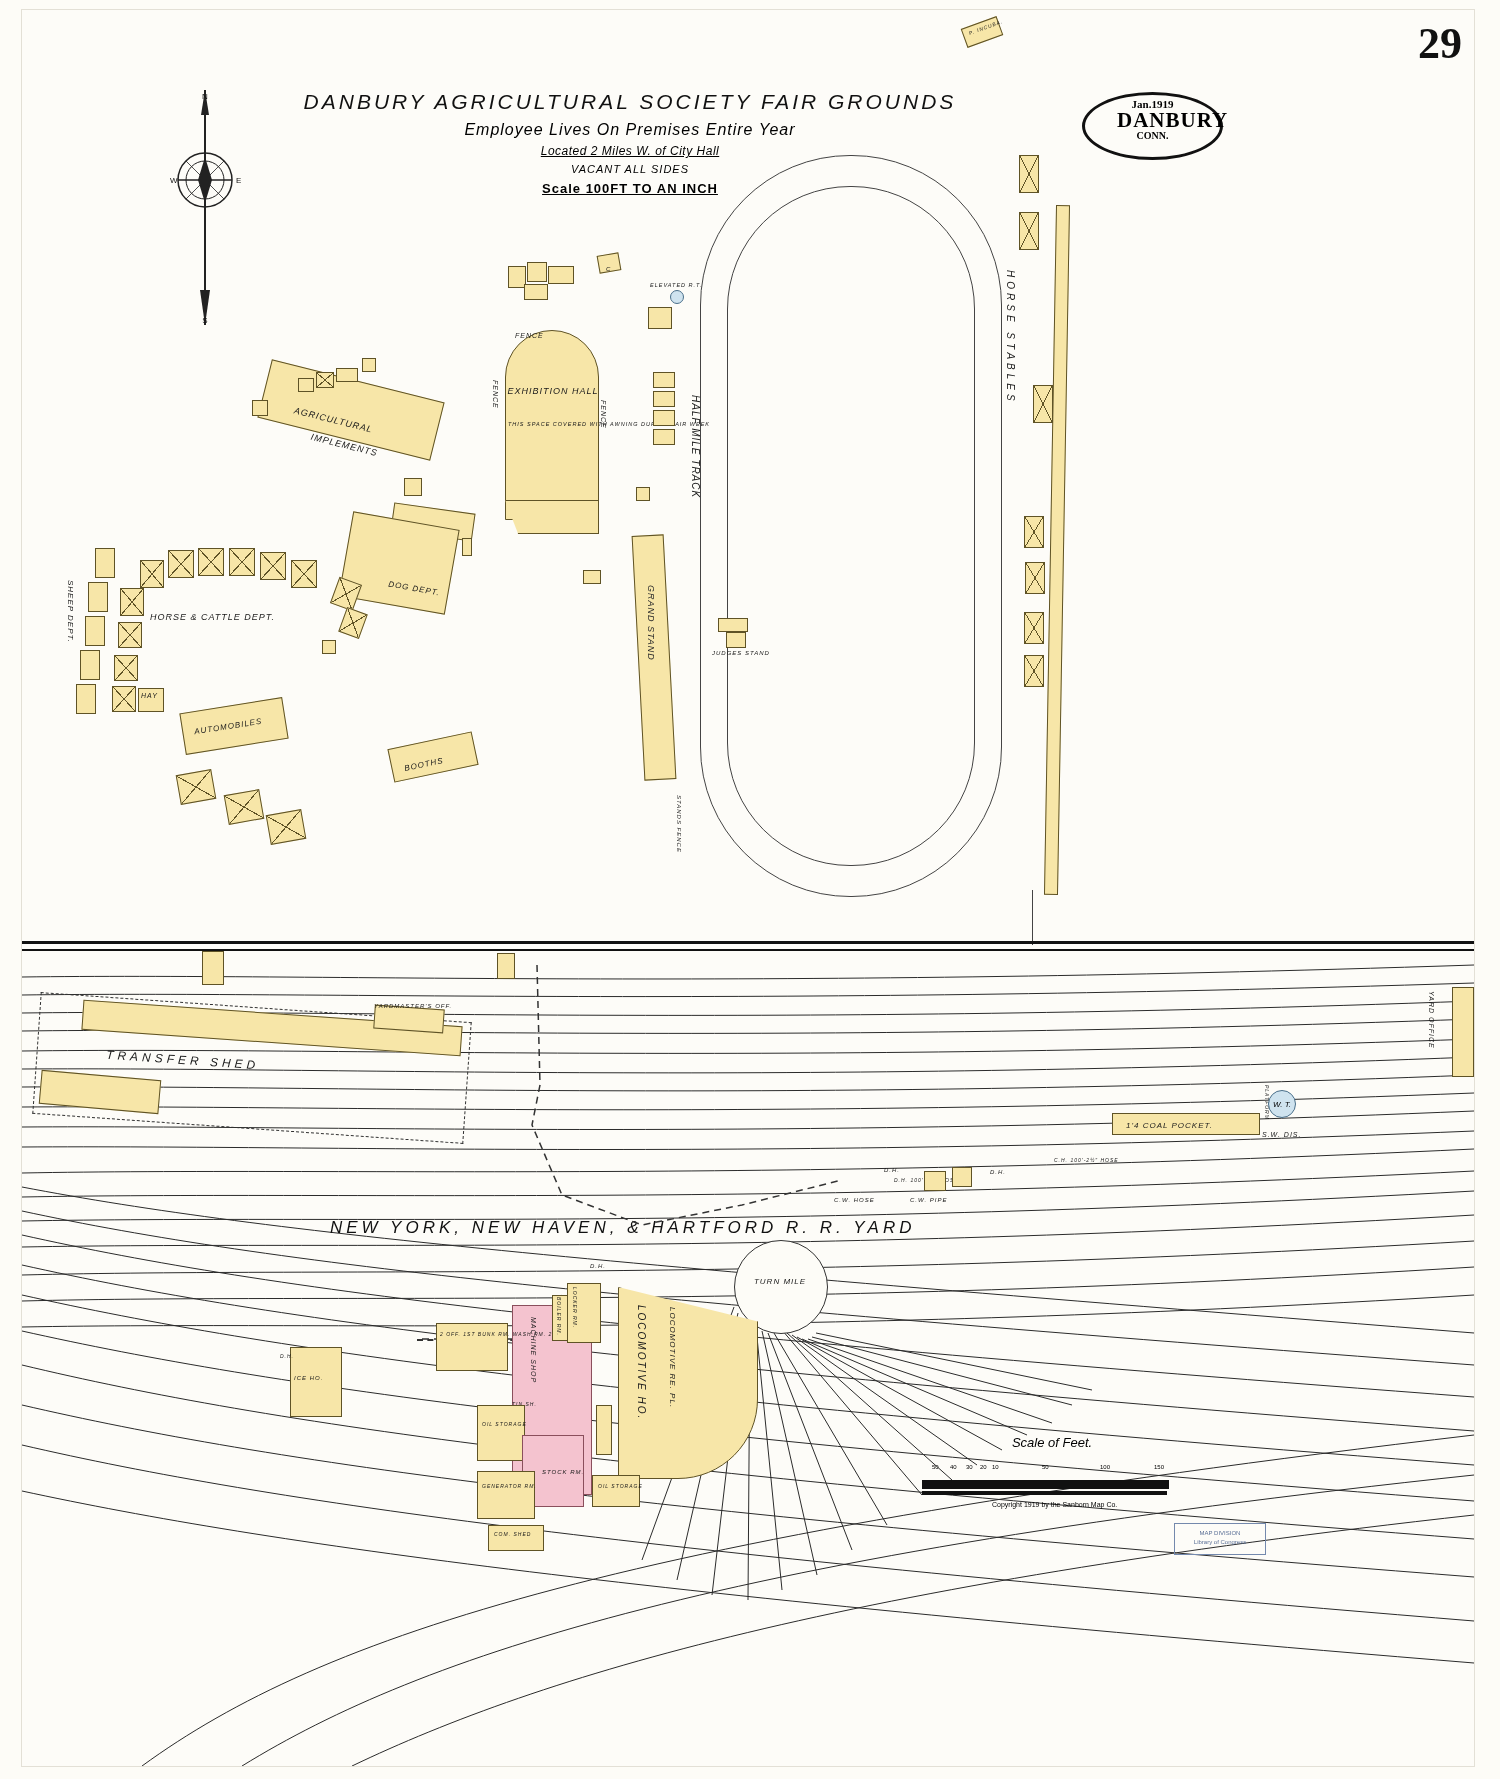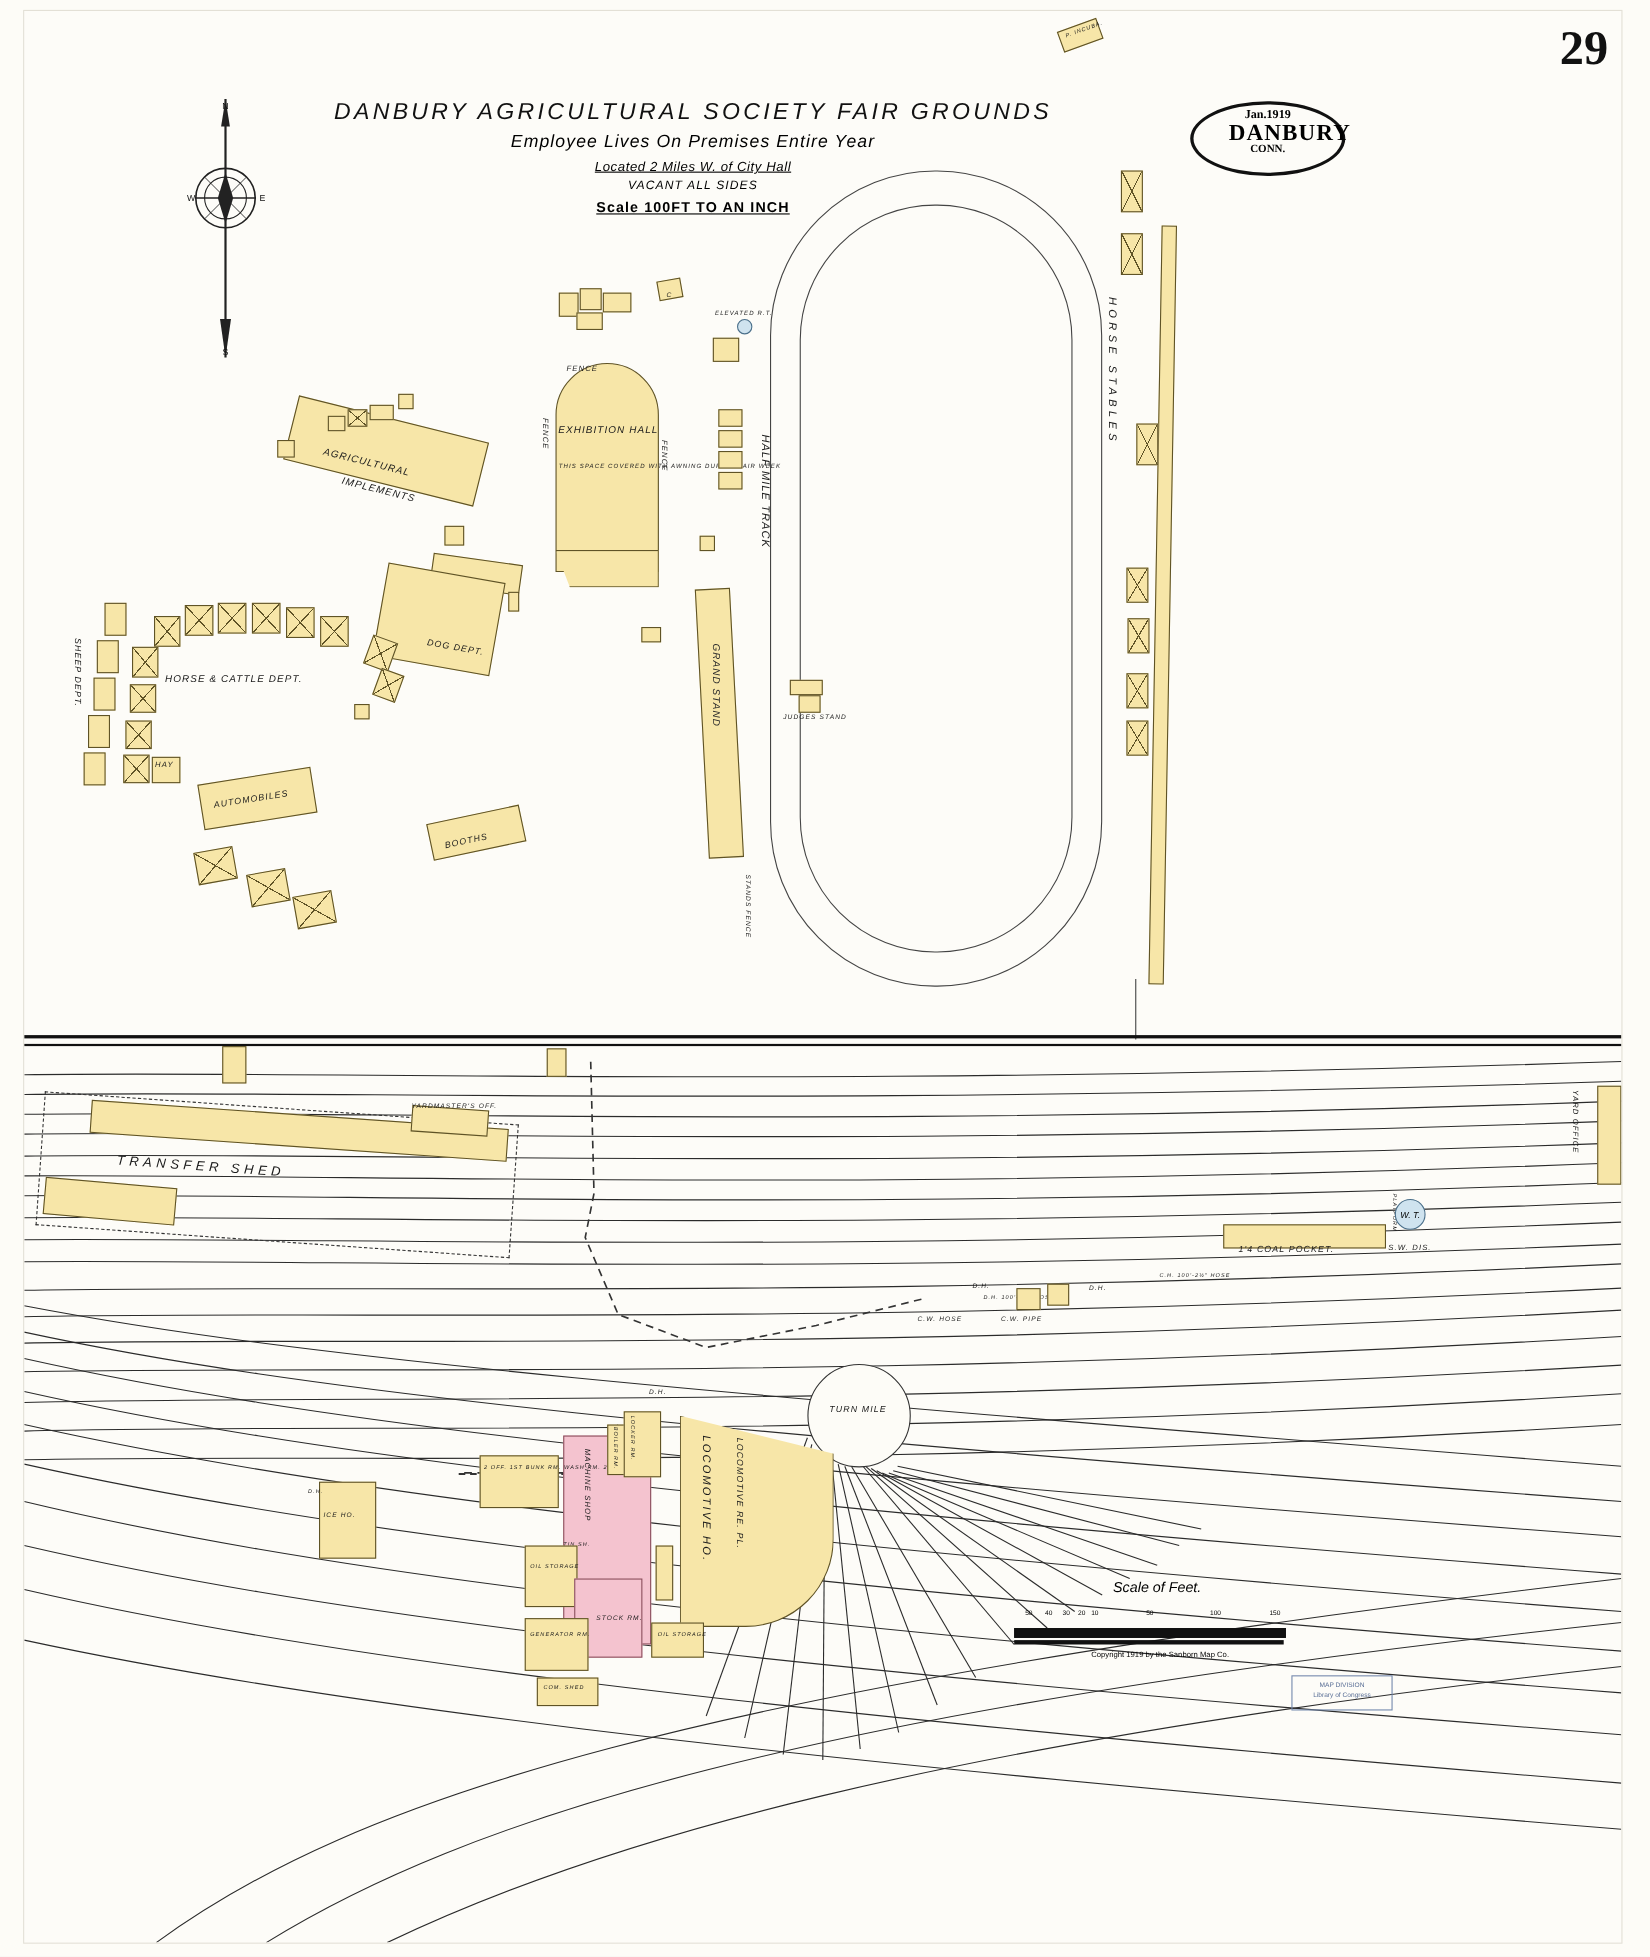--- a/index.html
+++ b/index.html
@@ -265,40 +265,41 @@
           <path d="M746 398 L 830 615"></path>
        <path d="M740 396 L 795 640"></path>
           <path d="M734 392 L 760 655"></path>
        <path d="M728 388 L 726 665"></path>
           <path d="M722 384 L 690 660"></path>
        <path d="M716 378 L 655 645"></path>
           <path d="M712 372 L 620 625"></path>
      </g>
    </svg>
 
+   <div id="yardname" style="position:absolute;left:308px;top:283px;font-size:17px;font-style:italic;letter-spacing:4px;">NEW YORK, NEW HAVEN, &amp; HARTFORD R. R. YARD</div>
    <div style="position:absolute;left:38px;top:133px;font-size:26px;font-weight:bold;font-family:'Liberation Serif',serif;">21</div>
 
    <div class="bldg" style="left:60px;top:78px;width:380px;height:30px;transform:rotate(4deg);"></div>
    <div class="lbl map-txt" style="left:84px;top:118px;font-size:12px;letter-spacing:4px;transform:rotate(4deg);">TRANSFER SHED</div>
    <div class="bldg" style="left:18px;top:140px;width:120px;height:34px;transform:rotate(5deg);"></div>
    <div style="position:absolute;left:14px;top:72px;width:430px;height:120px;border:1.5px dashed #333;transform:rotate(4deg);"></div>
 
    <div class="bldg" style="left:180px;top:16px;width:22px;height:34px;"></div>
    <div class="bldg" style="left:475px;top:18px;width:18px;height:26px;"></div>
 
    <div class="bldg" style="left:352px;top:72px;width:70px;height:24px;transform:rotate(4deg);"></div>
    <div class="lbl map-txt" style="left:352px;top:68px;font-size:6px;">YARDMASTER'S OFF.</div>
 
    <div class="bldg" style="left:1430px;top:52px;width:22px;height:90px;"></div>
    <div class="lbl map-txt vtxt" style="left:1406px;top:56px;font-size:7px;">YARD OFFICE</div>
    <div class="lbl map-txt vtxt" style="left:1242px;top:150px;font-size:5px;">PLATFORM</div>
    <div id="wt" style="left:1246px;top:155px;">W. T.</div>
 
    <div class="bldg" style="left:1090px;top:178px;width:148px;height:22px;"></div>
-   <div class="lbl map-txt" style="left:1104px;top:196px;font-size:8px;">1'4 COAL POCKET.</div>
+   <div class="lbl map-txt" style="left:1104px;top:186px;font-size:8px;">1'4 COAL POCKET.</div>
    <div class="lbl map-txt" style="left:1240px;top:196px;font-size:7px;">S.W. DIS.</div>
 
    <div class="lbl map-txt" style="left:862px;top:232px;font-size:6px;">D.H.</div>
    <div class="lbl map-txt" style="left:872px;top:242px;font-size:5px;">D.H. 100'-2½" HOSE</div>
    <div class="bldg" style="left:902px;top:236px;width:22px;height:20px;"></div>
    <div class="bldg" style="left:930px;top:232px;width:20px;height:20px;"></div>
    <div class="lbl map-txt" style="left:968px;top:234px;font-size:6px;">D.H.</div>
    <div class="lbl map-txt" style="left:1032px;top:222px;font-size:5px;">C.H. 100'-2½" HOSE</div>
    <div class="lbl map-txt" style="left:812px;top:262px;font-size:6px;">C.W. HOSE</div>
    <div class="lbl map-txt" style="left:888px;top:262px;font-size:6px;">C.W. PIPE</div>

